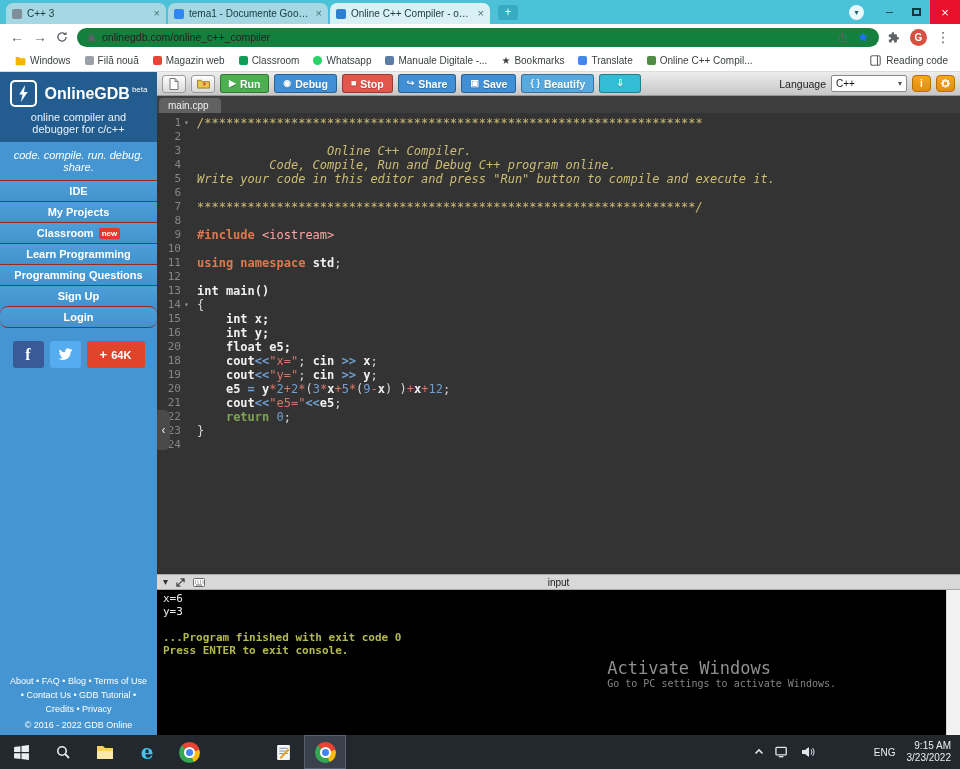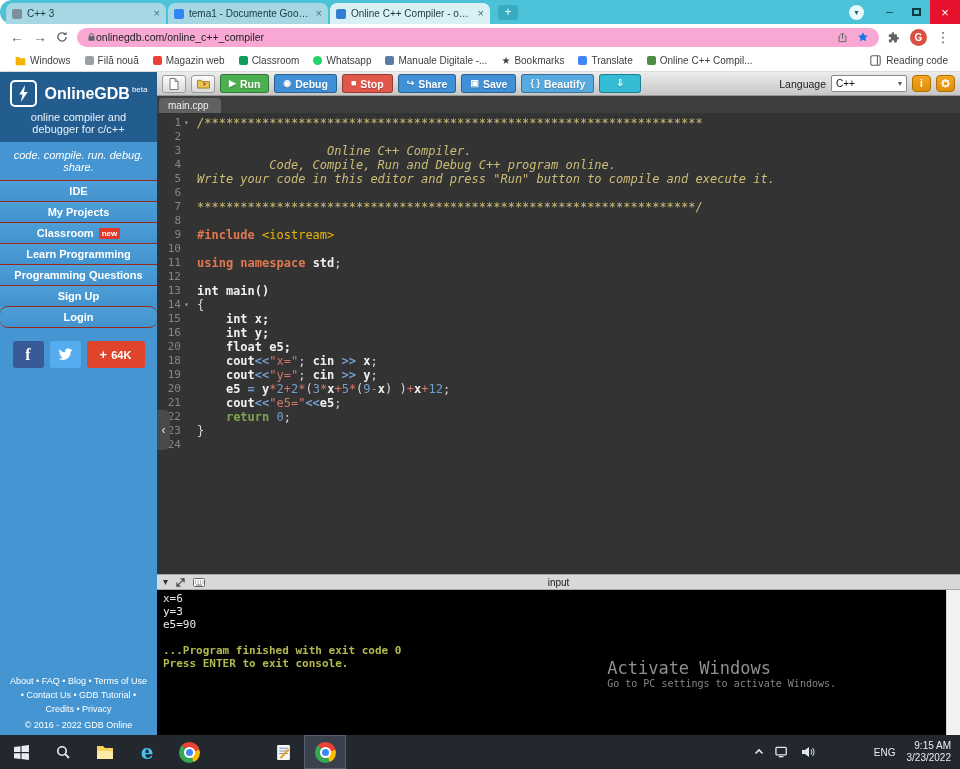--- a/index.html
+++ b/index.html
@@ -1,40 +1,40 @@
 <!DOCTYPE html>
 <html><head>
 <meta charset="utf-8">
 <style>
 *{margin:0;padding:0;box-sizing:border-box;}
 html,body{width:960px;height:769px;}
 body{font-family:"Liberation Sans",sans-serif;background:#fff;overflow:hidden;}
 .screen{width:960px;height:769px;display:flex;flex-direction:column;}
 
 
-.tabstrip{height:24px;background:#4cc2d8;display:flex;align-items:flex-end;padding-left:6px;position:relative;flex:none;border-radius:12px;}
+.tabstrip{height:24px;background:#4cc2d8;display:flex;align-items:flex-end;padding-left:6px;position:relative;flex:none;}
 .btabs{display:flex;align-items:flex-end;height:100%;}
 .btab{width:160px;height:21px;border-radius:7px 7px 0 0;margin-right:2px;display:flex;align-items:center;gap:5px;padding:0 6px;font-size:10px;color:#173a41;cursor:pointer;}
 .btab.inactive{background:#a5d8e2;}
 .btab.active{background:#d9f0f5;}
 .fav{width:10px;height:10px;border-radius:2px;flex:none;}
 .btab-title{flex:1;white-space:nowrap;overflow:hidden;text-overflow:ellipsis;}
 .btab-close{flex:none;color:#49707b;font-size:11px;line-height:1;}
 .newtab{width:20px;height:15px;margin:0 0 4px 6px;background:#38abc1;color:#eafcff;border-radius:3px;font-size:12px;line-height:14px;text-align:center;cursor:pointer;}
 .winctl{position:absolute;right:0;top:0;height:24px;display:flex;align-items:center;}
 .tabsearch{width:15px;height:15px;border-radius:50%;background:#e9f8fb;color:#1f5f6c;font-size:8px;text-align:center;line-height:15px;margin-right:12px;cursor:pointer;}
 .wbtn{width:27px;height:24px;display:flex;align-items:center;justify-content:center;color:#0e3941;font-size:12px;cursor:pointer;}
 .wbtn .maxbox{width:9px;height:8px;border:2px solid #0e3941;display:block;}
 .wbtn.close{background:#e8112d;color:#fff;width:30px;font-size:13px;}
 
 
 .toolbar{height:26px;background:#fff;display:flex;align-items:center;gap:9px;padding:0 10px;flex:none;}
 .navbtn{color:#5f6368;font-size:14px;line-height:1;cursor:pointer;}
 .iconwrap{display:flex;align-items:center;cursor:pointer;}
-.addr{flex:1;height:19px;background:#f9a8d4;border-radius:10px;display:flex;align-items:center;gap:0;padding:0 10px;font-size:10.5px;color:#202124;}
+.addr{flex:1;height:19px;background:#15803d;border-radius:10px;display:flex;align-items:center;gap:6px;padding:0 10px;font-size:10.5px;color:#202124;}
 .addr .url{white-space:nowrap;}
 .addr-right{margin-left:auto;display:flex;gap:9px;align-items:center;}
 .avatar{width:17px;height:17px;border-radius:50%;background:#d8503f;color:#fff;font-size:10px;font-weight:bold;display:flex;align-items:center;justify-content:center;cursor:pointer;}
 
 
 .bookmarks{height:22px;background:#fff;border-bottom:1px solid #dadce0;display:flex;align-items:center;padding:0 8px;font-size:10px;color:#3c4043;flex:none;}
 .bm{display:flex;align-items:center;gap:4px;padding:0 7px;white-space:nowrap;cursor:pointer;}
 .bm-dot{width:9px;height:9px;border-radius:2px;display:block;}
 .readinglist{margin-left:auto;display:flex;align-items:center;gap:5px;padding-right:4px;cursor:pointer;}
 
@@ -76,21 +76,21 @@
 .filetabs{height:17px;background:#3e3e3e;display:flex;align-items:flex-end;flex:none;}
 .filetab{background:#616161;color:#f0f0f0;font-size:10px;padding:2px 12px 2px 9px;border-radius:4px 4px 0 0;margin-left:2px;cursor:pointer;}
 
 .editor{flex:1;background:#333;font-family:"DejaVu Sans Mono",monospace;font-size:12px;overflow:hidden;padding-top:3px;}
 .crow{display:flex;height:14px;line-height:14px;white-space:pre;}
 .gut{width:24px;text-align:right;color:#868686;flex:none;font-size:11px;}
 .fold{width:11px;color:#9a9a9a;font-size:8px;text-align:center;flex:none;cursor:pointer;}
 .cline{padding-left:5px;}
 .tok-c{color:#cdbd77;font-style:italic;}
 .tok-p{color:#e07850;font-weight:bold;}
-.tok-i{color:#eab308;}
+.tok-i{color:#fca5a5;}
 .tok-k{color:#e07850;font-weight:bold;}
 .tok-r{color:#7ea352;font-weight:bold;}
 .tok-n{color:#729fcf;}
 .tok-o{color:#d4766a;}
 .tok-o2{color:#729fcf;font-weight:bold;}
 .tok-s{color:#d2766a;}
 .tok-b{color:#f0f0f0;font-weight:bold;}
 .tok-w{color:#d8d8d8;}
 
 .collapse-handle{position:absolute;left:0;top:338px;width:13px;height:40px;background:#4a4a4a;border-radius:0 6px 6px 0;color:#e8e8e8;display:flex;align-items:center;justify-content:center;font-size:12px;cursor:pointer;z-index:5;}
@@ -410,21 +410,20 @@
             </svg>
           </span>
         <span class="io-title">input</span>
       </div>
 
       <div class="console-wrap">
         <div class="console">
           <div>
               <div class="con-out">x=6</div>
               <div class="con-out">y=3</div>
-              <div class="con-out">e5=90</div>
               <div class="con-out">&nbsp;</div>
               <div class="con-sys">...Program finished with exit code 0</div>
               <div class="con-sys">Press ENTER to exit console.</div>
             </div>
           <div class="watermark">
             <div class="wm-t1">Activate Windows</div>
             <div class="wm-t2">Go to PC settings to activate Windows.</div>
           </div>
         </div>
         <div class="console-scroll"></div>

